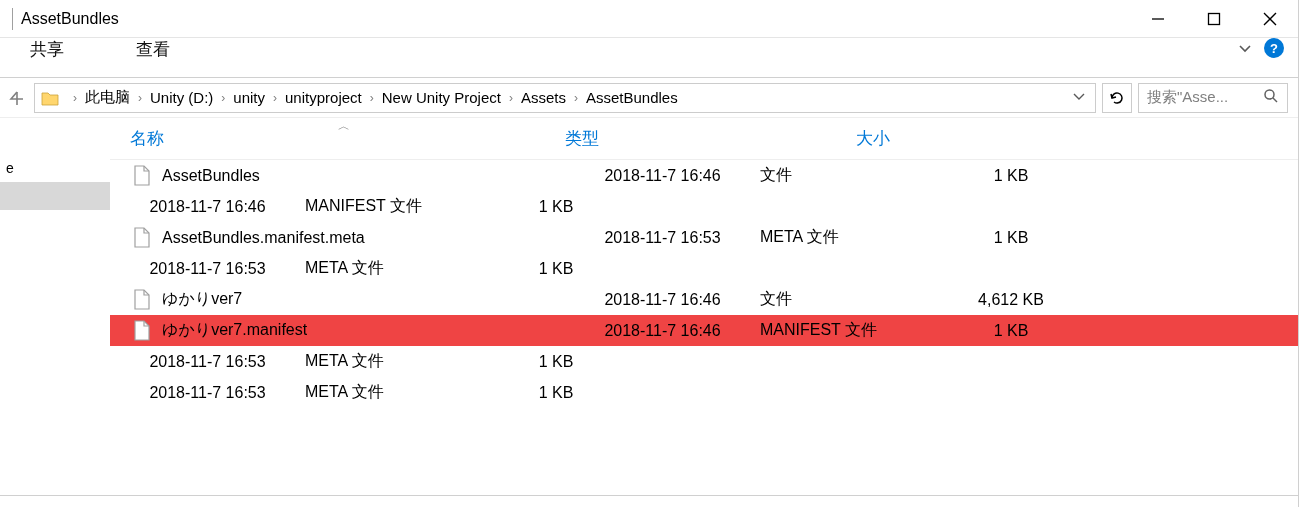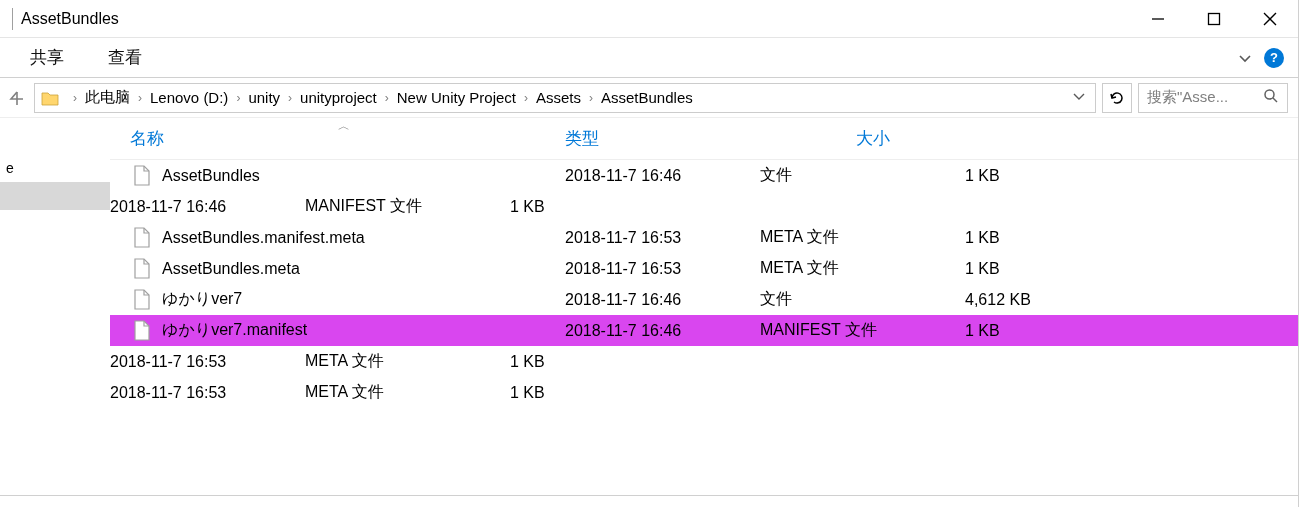--- a/index.html
+++ b/index.html
@@ -42,26 +42,27 @@
     display: flex;
     align-items: center;
     justify-content: center;
     font-size: 14px;
     color: #000;
   }
   .win-btn svg { display: block; }
   .ribbon-tabs {
     height: 40px;
     display: flex;
-    align-items: center;
+    align-items: flex-start;
     padding-left: 8px;
     border-bottom: 1px solid #d0d0d0;
     font-size: 17px;
     color: #111;
     position: relative;
+    gap: 28px;
   }
   .ribbon-tab {
     padding: 0 22px;
   }
   .ribbon-right {
     position: absolute;
     right: 14px;
     display: flex;
     align-items: center;
     gap: 12px;
@@ -180,26 +181,26 @@
     flex: 1;
     overflow: auto;
     font-size: 16px;
   }
   .file-row {
     height: 31px;
     display: flex;
     align-items: center;
   }
   .file-row.selected {
-    background: #d946ef;
+    background: #ef4444;
   }
   .fc-name { width: 455px; display: flex; align-items: center; padding-left: 22px; gap: 10px; }
-  .fc-date { width: 195px; color: #000; }
+  .fc-date { width: 195px; color: #000; text-align: center; }
   .fc-type { width: 205px; color: #000; }
-  .fc-size { width: 120px; text-align: left; padding-right: 28px; color: #000; }
+  .fc-size { width: 120px; text-align: center; padding-right: 28px; color: #000; }
   .file-icon {
     width: 20px; height: 22px;
     flex-shrink: 0;
   }
   .name-text { white-space: nowrap; overflow: hidden; text-overflow: ellipsis; }
   .footer {
     height: 12px;
     border-top: 1px solid #d0d0d0;
   }
 </style>
@@ -253,21 +254,21 @@
   </div>
   <div class="address-bar">
     <span class="folder-icon-small">
       <svg width="18" height="18">
           <path d="M1 4 h6 l2 2 h8 v10 h-16 z" fill="#ffd66e" stroke="#caa23a" stroke-width="0.8"></path>
         </svg>
     </span>
     <span class="crumb-sep">›</span>
     <span class="crumb">此电脑</span>
     <span class="crumb-sep">›</span>
-    <span class="crumb">Lenovo (D:)</span>
+    <span class="crumb">Unity (D:)</span>
     <span class="crumb-sep">›</span>
     <span class="crumb">unity</span>
     <span class="crumb-sep">›</span>
     <span class="crumb">unityproject</span>
     <span class="crumb-sep">›</span>
     <span class="crumb">New Unity Project</span>
     <span class="crumb-sep">›</span>
     <span class="crumb">Assets</span>
     <span class="crumb-sep">›</span>
     <span class="crumb">AssetBundles</span>
@@ -335,27 +336,20 @@
                 <path d="M3 1 h9 l5 5 v14 h-14 z" fill="#fff" stroke="#a0a0a0" stroke-width="1.2"></path>
                 <path d="M12 1 v5 h5" fill="none" stroke="#a0a0a0" stroke-width="1.2"></path>
               </svg></span>
             <span class="name-text">AssetBundles.manifest.meta</span>
           </div>
           <div class="fc-date">2018-11-7 16:53</div>
           <div class="fc-type">META 文件</div>
           <div class="fc-size">1 KB</div>
         </div>
         <div class="file-row">
-          <div class="fc-name">
-            <span class="file-icon"><svg width="20" height="22">
-                <path d="M3 1 h9 l5 5 v14 h-14 z" fill="#fff" stroke="#a0a0a0" stroke-width="1.2"></path>
-                <path d="M12 1 v5 h5" fill="none" stroke="#a0a0a0" stroke-width="1.2"></path>
-              </svg></span>
-            <span class="name-text">AssetBundles.meta</span>
-          </div>
           <div class="fc-date">2018-11-7 16:53</div>
           <div class="fc-type">META 文件</div>
           <div class="fc-size">1 KB</div>
         </div>
         <div class="file-row">
           <div class="fc-name">
             <span class="file-icon"><svg width="20" height="22">
                 <path d="M3 1 h9 l5 5 v14 h-14 z" fill="#fff" stroke="#a0a0a0" stroke-width="1.2"></path>
                 <path d="M12 1 v5 h5" fill="none" stroke="#a0a0a0" stroke-width="1.2"></path>
               </svg></span>

